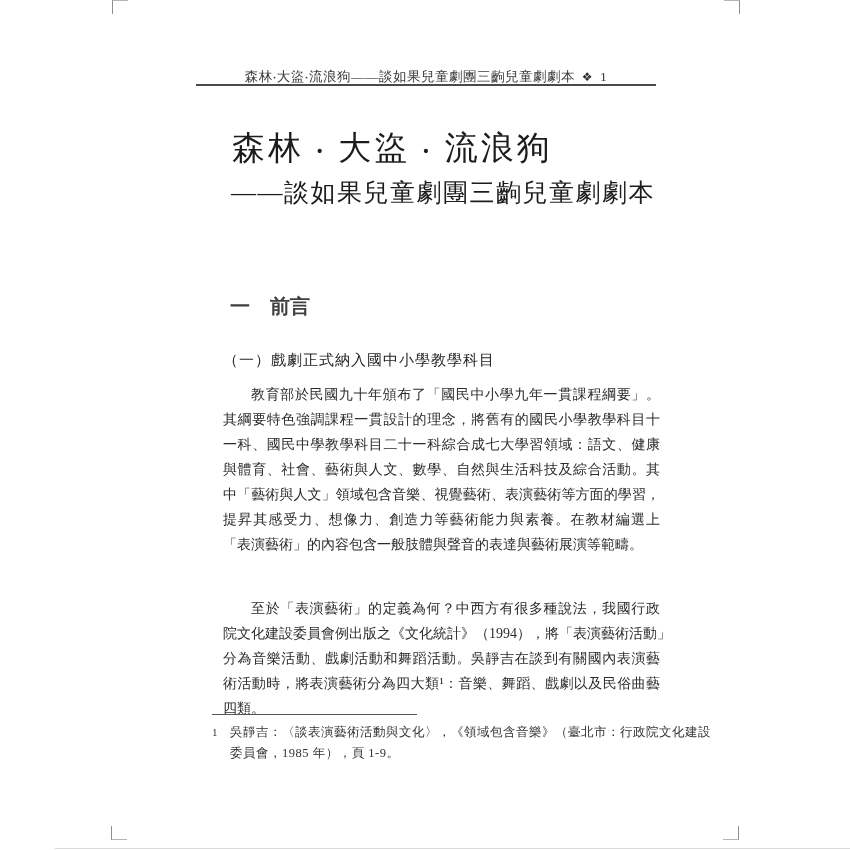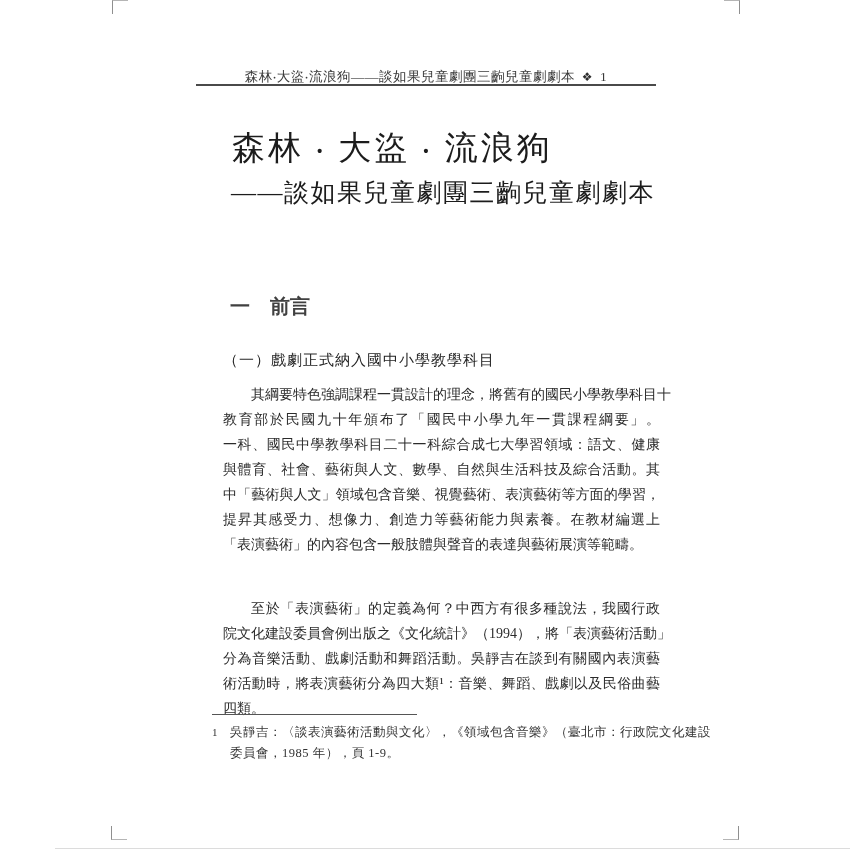--- a/index.html
+++ b/index.html
@@ -157,22 +157,22 @@
   <div class="title-main">森林 ‧ 大盜 ‧ 流浪狗</div>
   <div class="title-sub">——談如果兒童劇團三齣兒童劇劇本</div>
 
   <div class="section-heading">
     <span class="sec-no">一</span><span>前言</span>
   </div>
 
   <div class="subsection-heading">（一）戲劇正式納入國中小學教學科目</div>
 
   <div class="para para-1">
+      <div class="line">教育部於民國九十年頒布了「國民中小學九年一貫課程綱要」。</div>
       <div class="line">其綱要特色強調課程一貫設計的理念，將舊有的國民小學教學科目十</div>
-      <div class="line">教育部於民國九十年頒布了「國民中小學九年一貫課程綱要」。</div>
       <div class="line">一科、國民中學教學科目二十一科綜合成七大學習領域：語文、健康</div>
       <div class="line">與體育、社會、藝術與人文、數學、自然與生活科技及綜合活動。其</div>
       <div class="line">中「藝術與人文」領域包含音樂、視覺藝術、表演藝術等方面的學習，</div>
       <div class="line">提昇其感受力、想像力、創造力等藝術能力與素養。在教材編選上</div>
       <div class="line">「表演藝術」的內容包含一般肢體與聲音的表達與藝術展演等範疇。</div>
     </div>
   <div class="para para-2">
       <div class="line">至於「表演藝術」的定義為何？中西方有很多種說法，我國行政</div>
       <div class="line">院文化建設委員會例出版之《文化統計》（1994），將「表演藝術活動」</div>
       <div class="line">分為音樂活動、戲劇活動和舞蹈活動。吳靜吉在談到有關國內表演藝</div>

